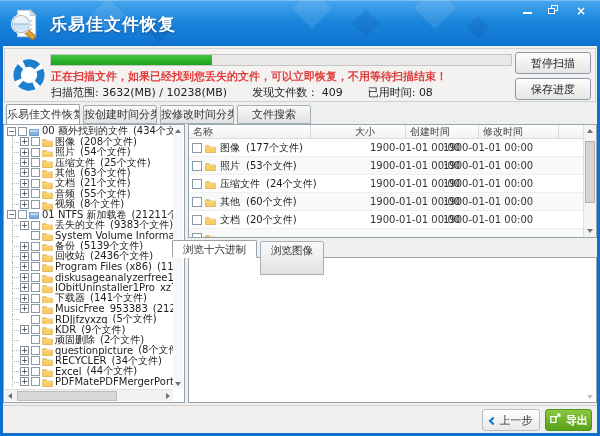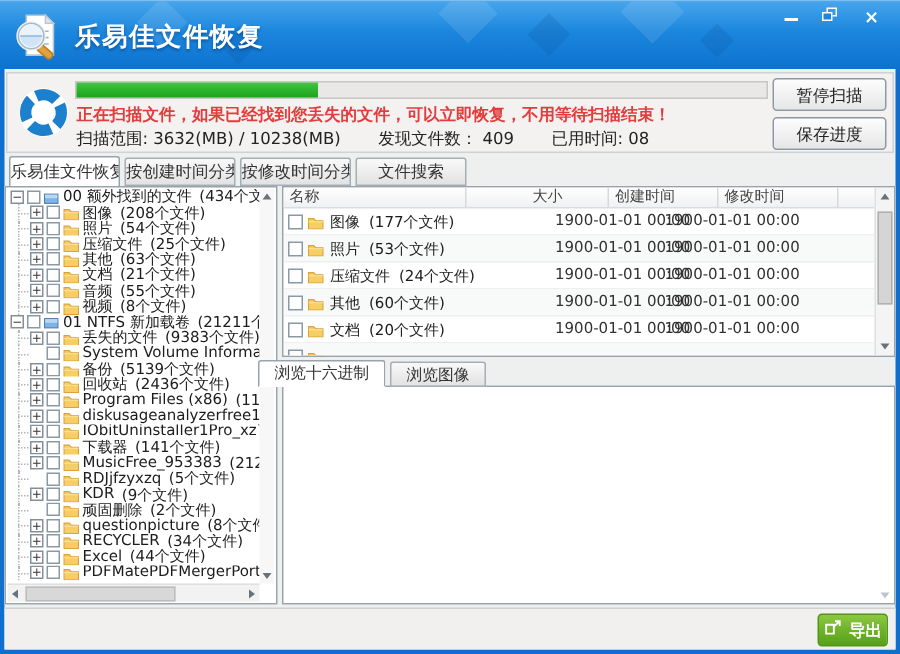--- a/index.html
+++ b/index.html
@@ -89,21 +89,21 @@
   .frow .cb { width:10px; height:10px; margin-right:3px; }
   .fname { font-size:10px; color:#1c1c1c; margin-left:2px; }
   .fcount { font-size:10px; color:#1c1c1c; margin-left:6px; }
   .cell { position:absolute; font-size:10px; color:#333; }
   .c-created { left:181px; } .c-modified { left:254px; }
   .vscroll-tbl { position:absolute; top:0; right:0; bottom:0; width:13px; background:#f4f4f4; border-left:1px solid #e0e0e0; }
   .vthumb { position:absolute; left:1px; top:16px; width:10px; height:62px; background:#d5d5d5; border:1px solid #b0b0b0; }
 
   
   .subtabs { position:absolute; left:169px; top:194px; height:18px; display:flex; gap:3px; z-index:2; }
-  .stab { padding:0 10px; height:17px; margin-top:1px; font-size:10.5px; color:#333; line-height:16px;
+  .stab { padding:0 10px; height:34px; margin-top:1px; font-size:10.5px; color:#333; line-height:16px;
     background:linear-gradient(180deg,#f9f9f9,#e2e2e2); border:1px solid #a5adb5; border-radius:2px 2px 0 0;
     white-space:nowrap; cursor:pointer; }
   .stab.active { background:#fff; height:18px; margin-top:0; line-height:17px; border-color:#98a3ac; border-bottom:1px solid #fff; }
   .preview { position:absolute; left:185px; top:211px; width:409px; height:146px; background:#fff; border:1px solid #98a3ac; }
   .preview .a-dn { right:3px; bottom:3px; border-top-color:#c0c5c9; }
 
   
   .footer { position:absolute; left:0; top:359px; width:594px; height:28px; background:#f1f0ee; border-top:1px solid #d0d0ce; }
   .hint { position:absolute; left:6px; top:8px; font-size:11px; font-weight:bold; color:#e23c3c; white-space:nowrap; }
   .btn-back { position:absolute; left:479px; top:3px; width:58px; height:22px;
@@ -534,20 +534,24 @@
 
     <div class="subtabs">
       <div class="stab active">浏览十六进制</div>
       <div class="stab">浏览图像</div>
     </div>
     <div class="preview">
       <span class="arr a-dn"></span>
     </div>
 
     <div class="footer">
+      <div class="btn-back">
+        <span class="chev"></span>
+        <span>上一步</span>
+      </div>
       <div class="btn-export">
         <span>
           <svg width="13" height="11" viewBox="0 0 16 14">
             <path d="M2 4.5 h6.5 v7.5 H2 z" fill="none" stroke="#fff" stroke-width="1.6"></path>
             <path d="M8 6.5 L13.5 1.5 M9.5 1.5 h4 v4" fill="none" stroke="#fff" stroke-width="1.6"></path>
           </svg>
         </span>
         <span>导出</span>
       </div>
     </div>

